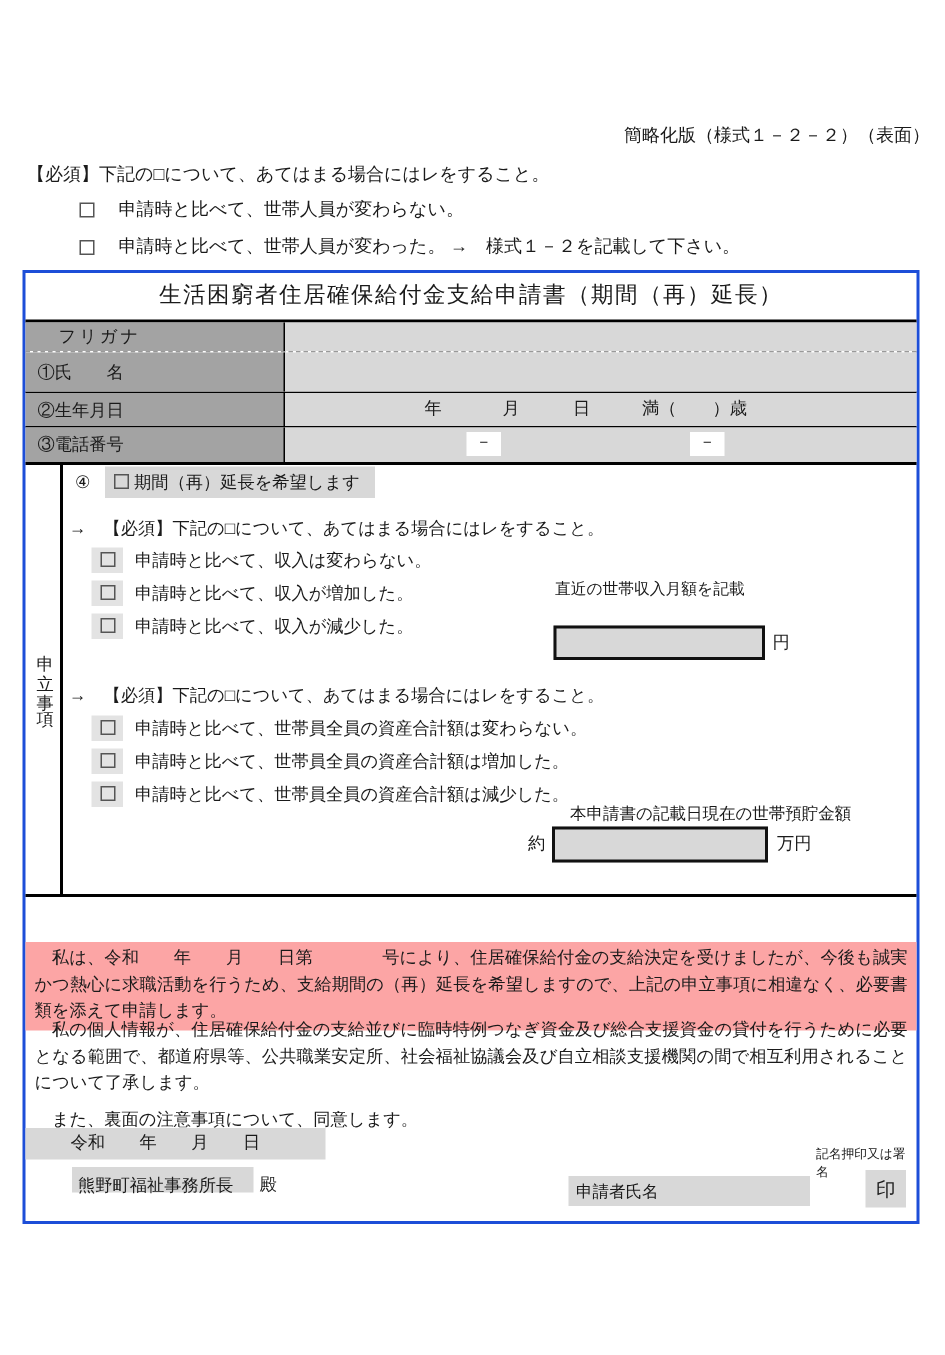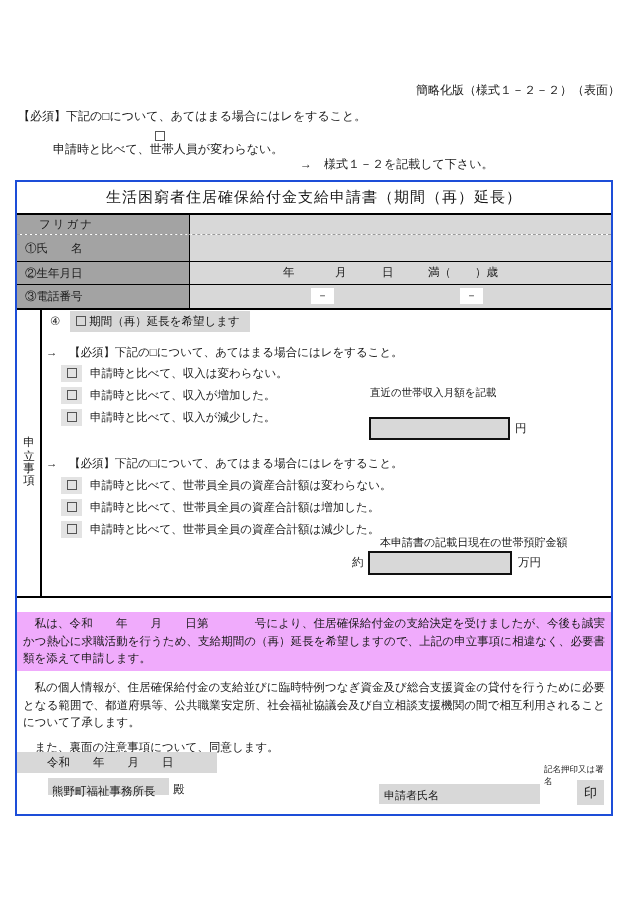--- a/index.html
+++ b/index.html
@@ -6,21 +6,21 @@
   html,body { background:#fff; }
   .page {
     position:relative; width:630px; height:903px; background:#fff;
     font-family:"Liberation Serif","DejaVu Serif",serif; color:#1a1a1a;
     overflow:hidden;
   }
   
   .form-code { position:absolute; top:82px; right:10px; font-size:12px; }
   .top-note  { position:absolute; top:108px; left:18px; font-size:12px; }
   .top-cb    { position:absolute; left:53px; font-size:12px; display:flex; align-items:center; }
-  .top-cb1 { top:131px;flex-direction:column; } .top-cb2 { top:156px; }
+  .top-cb1 { top:131px; } .top-cb2 { top:156px; }
   .top-cb .cbx { margin-right:16px; }
   .cb2-note { position:absolute; left:300px; top:156px; font-size:12px; }
 
   .cbx {
     display:inline-block; width:10px; height:10px;
     border:1px solid #555; background:transparent; flex:none;
   }
   .cb-patch {
     display:inline-flex; align-items:center; justify-content:center;
     width:21px; height:17px; background:#e3e3e3; margin-right:8px; flex:none;
@@ -86,21 +86,21 @@
   .approx { position:absolute; left:310px; top:245px; }
   .savings-box { left:326px; top:241px; width:144px; height:24px; }
   .manyen { position:absolute; left:476px; top:245px; }
 
   
   .lower { position:absolute; top:416px; left:0; width:594px; height:216px; position:absolute; }
   .para {
     position:absolute; left:0; width:594px; font-size:11.5px;
     line-height:17.5px; text-align:justify; padding:3px 6px;
   }
-  .p1 { top:14px; background:#f0abfc; }
+  .p1 { top:30px; background:#fca5a5; }
   .p2 { top:78px; }
   .p3 { top:138px; }
   .date-strip {
     position:absolute; left:0; top:154px; width:200px; height:21px;
     background:#d8d8d8; font-size:11.5px; line-height:21px; padding-left:30px;
   }
   .office-strip {
     position:absolute; left:31px; top:180px; width:121px; height:17px;
     background:#d8d8d8; font-size:11.5px; line-height:26px; padding-left:4px;
   }
@@ -119,20 +119,24 @@
 <body>
 
 <div class="page">
 
   <div class="form-code">簡略化版（様式１－２－２）（表面）</div>
   <div class="top-note">【必須】下記の□について、あてはまる場合にはレをすること。</div>
 
   <div class="top-cb top-cb1">
     <span class="cbx"></span>
     <span>申請時と比べて、世帯人員が変わらない。</span>
+  </div>
+  <div class="top-cb top-cb2">
+    <span class="cbx"></span>
+    <span>申請時と比べて、世帯人員が変わった。</span>
   </div>
   <div class="cb2-note">→　様式１－２を記載して下さい。</div>
 
   <div class="main-table">
 
     <div class="t-title">生活困窮者住居確保給付金支給申請書（期間（再）延長）</div>
 
     <div class="t-row r-furigana">
       <div class="cell-label">フリガナ</div>
       <div class="cell-value"></div>

